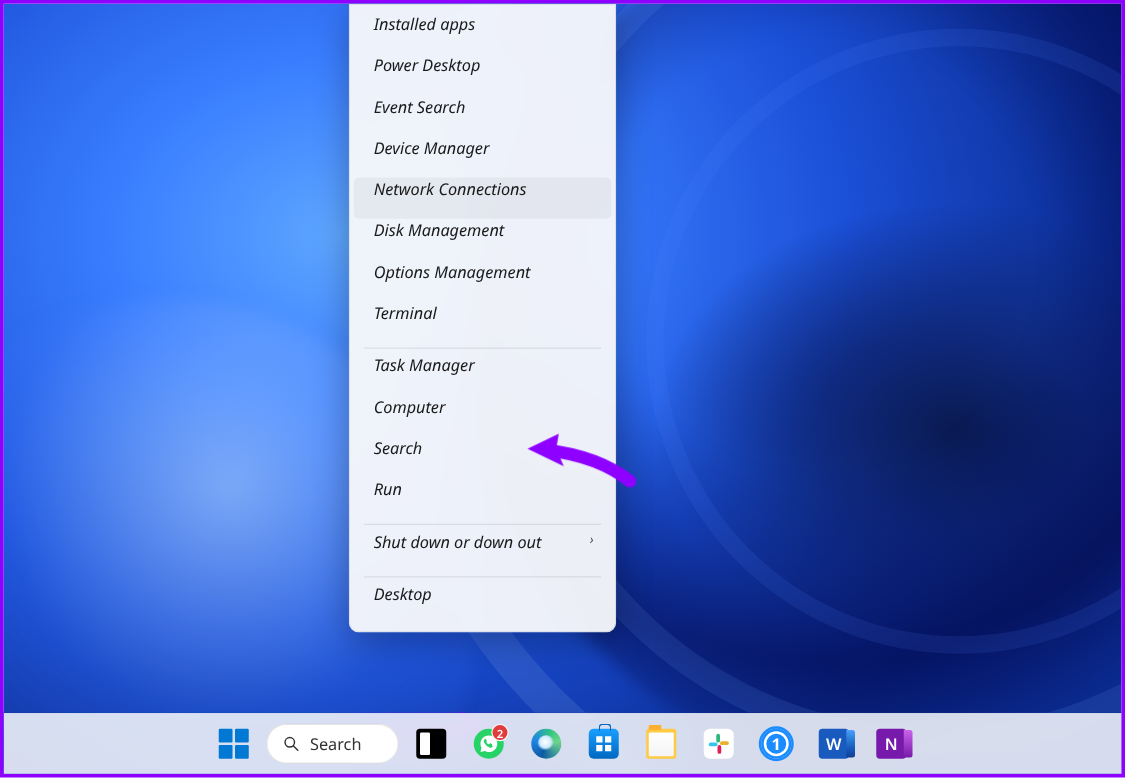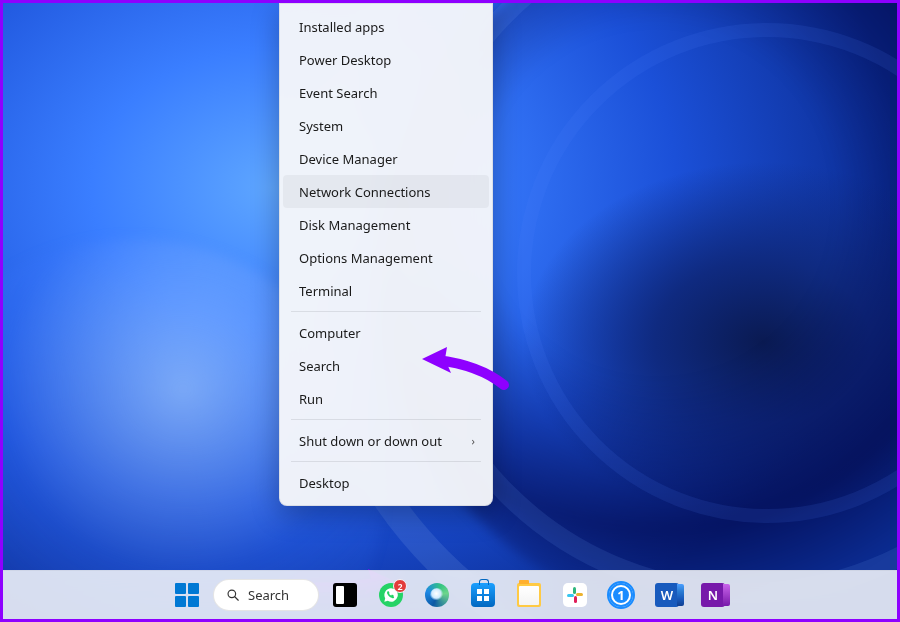--- a/index.html
+++ b/index.html
@@ -57,26 +57,27 @@
     background: rgba(246,247,250,0.96);
     border: 1px solid rgba(0,0,0,0.08);
     border-radius: 0 0 8px 8px;
     box-shadow: 0 8px 28px rgba(0,0,0,0.28);
     font-size: 13px;
     color: #1a1a1a;
     backdrop-filter: blur(12px);
   }
   .menu-item {
     display: flex;
-    align-items: center;
+    align-items: flex-start;
     justify-content: space-between;
     height: 33px;
     padding: 0 14px 0 16px;
     border-radius: 4px;
     cursor: default;
+    font-style: italic;
   }
   .menu-item:hover, .menu-item.hovered {
     background: rgba(0,0,0,0.045);
   }
   .menu-sep {
     height: 1px;
     background: rgba(0,0,0,0.09);
     margin: 4px 8px;
   }
   .chevron { color: #555; font-size: 11px; }
@@ -197,38 +198,38 @@
     <div class="menu-item">
       <span>Installed apps</span>
     </div>
     <div class="menu-item">
       <span>Power Desktop</span>
     </div>
     <div class="menu-item">
       <span>Event Search</span>
     </div>
     <div class="menu-item">
-      <span>System</span>
-    </div>
-    <div class="menu-item">
       <span>Device Manager</span>
     </div>
     <div class="menu-item hovered">
       <span>Network Connections</span>
     </div>
     <div class="menu-item">
       <span>Disk Management</span>
     </div>
     <div class="menu-item">
       <span>Options Management</span>
     </div>
     <div class="menu-item">
       <span>Terminal</span>
     </div>
     <div class="menu-sep"></div>
+    <div class="menu-item">
+      <span>Task Manager</span>
+    </div>
     <div class="menu-item">
       <span>Computer</span>
     </div>
     <div class="menu-item">
       <span>Search</span>
     </div>
     <div class="menu-item">
       <span>Run</span>
     </div>
     <div class="menu-sep"></div>

